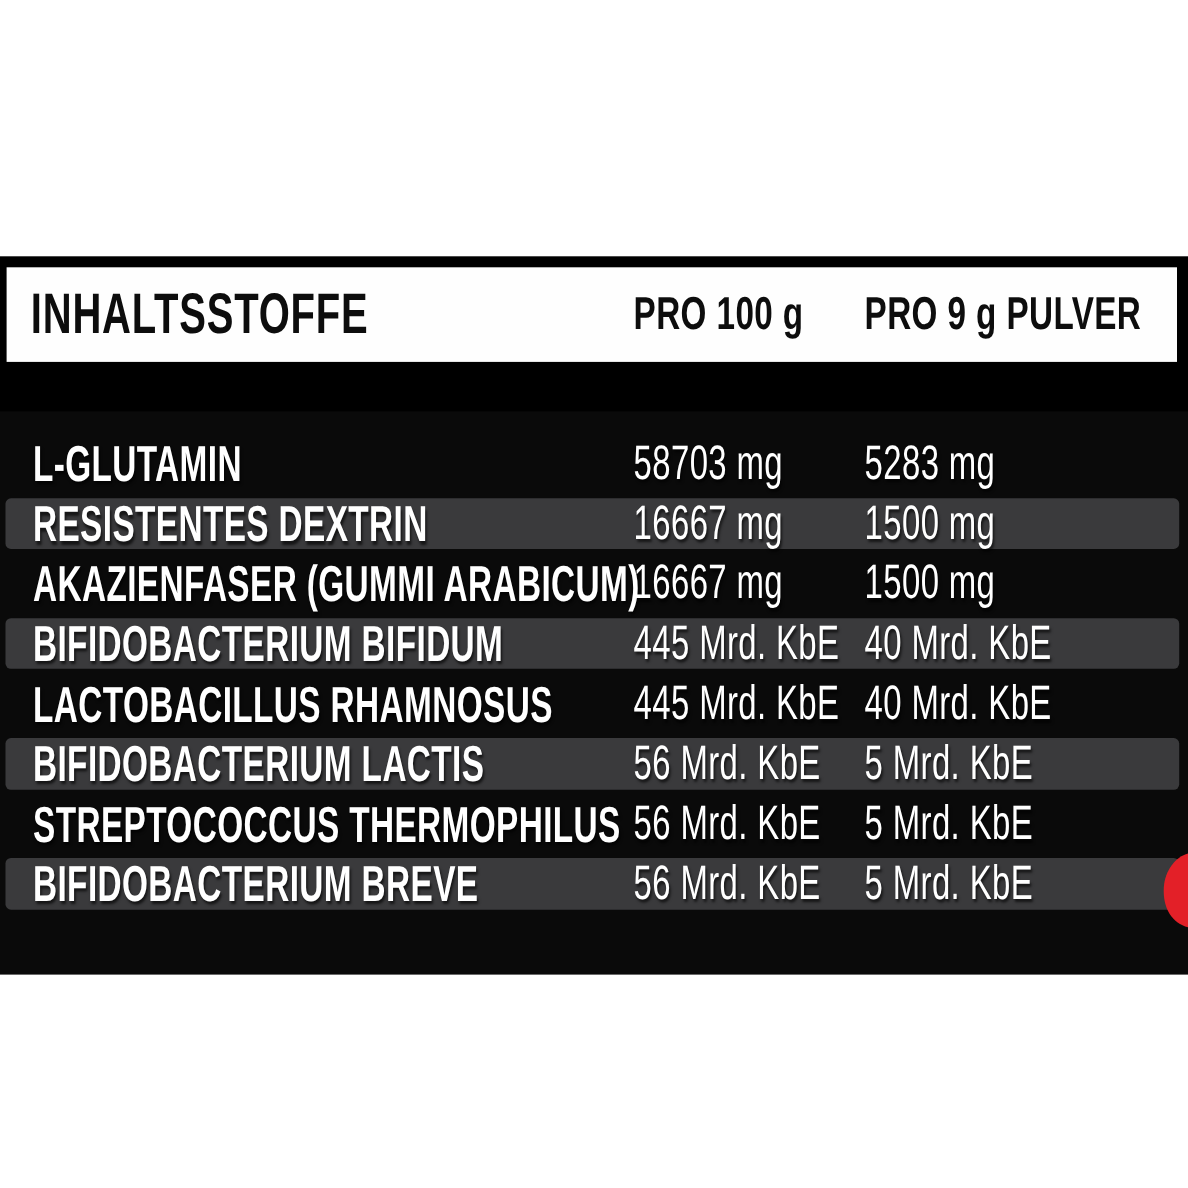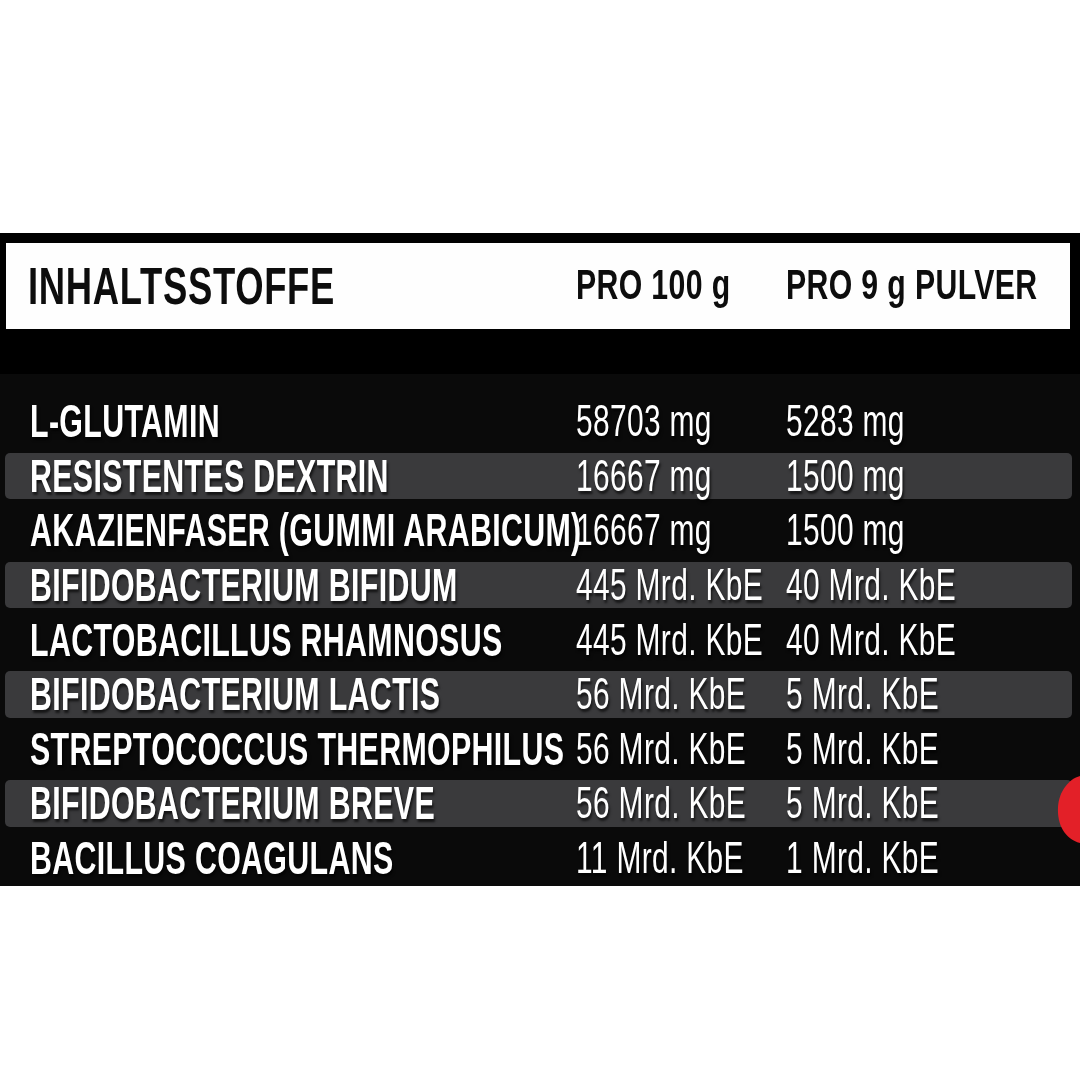--- a/index.html
+++ b/index.html
@@ -129,25 +129,20 @@
         <span class="cell v1">56 Mrd. KbE</span>
         <span class="cell v2">5 Mrd. KbE</span>
       </div>
 
       <div class="row alt">
         <span class="cell name">BIFIDOBACTERIUM BREVE</span>
         <span class="cell v1">56 Mrd. KbE</span>
         <span class="cell v2">5 Mrd. KbE</span>
       </div>
 
-      <div class="row">
-        <span class="cell name">BACILLUS COAGULANS</span>
-        <span class="cell v1">11 Mrd. KbE</span>
-        <span class="cell v2">1 Mrd. KbE</span>
-      </div>
 
     </div>
   </div>
 
   <svg class="red-shape" viewBox="0 0 26 72" xmlns="http://www.w3.org/2000/svg" aria-hidden="true">
     <path d="M26 3 C 15 6, 5 18, 4 34 C 3 52, 11 66, 26 70 L 26 3 Z" fill="#e32028"></path>
   </svg>
 
 </div>
 

